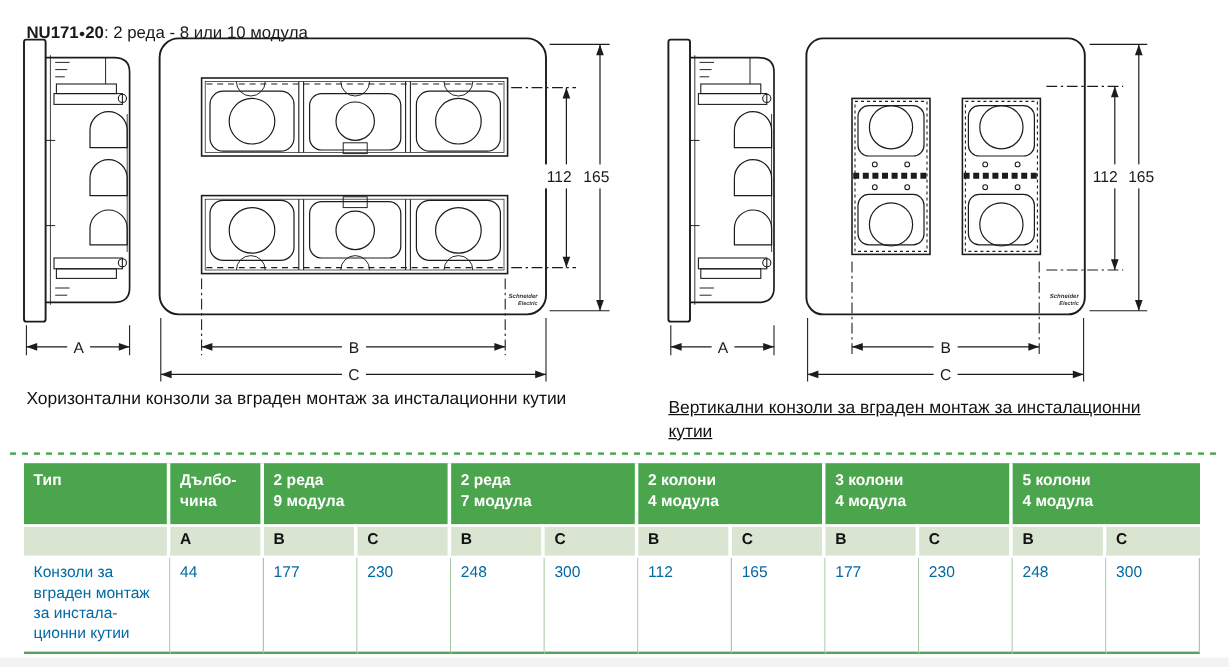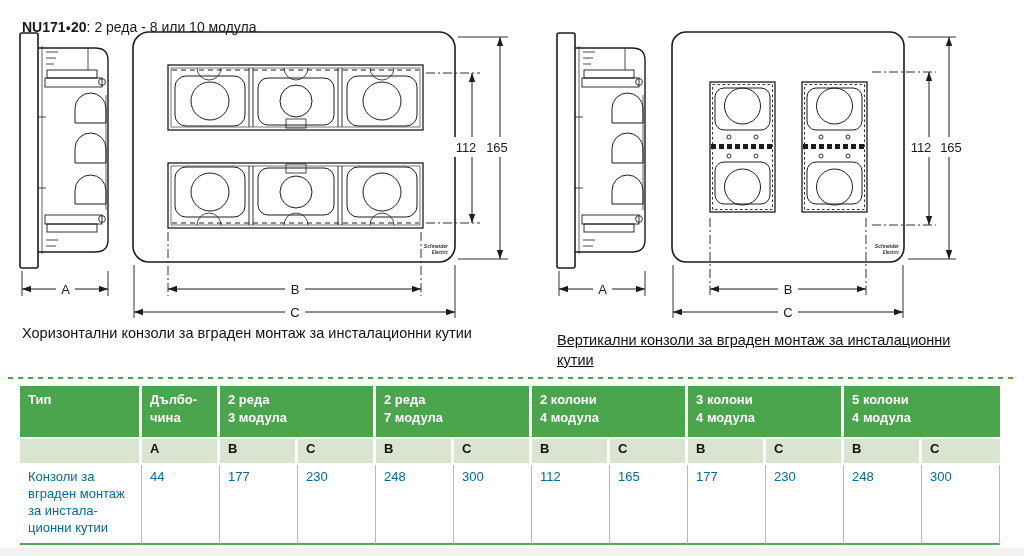--- a/index.html
+++ b/index.html
@@ -244,21 +244,21 @@
         <col style="width:78px">
         <col style="width:78px">
         <col style="width:78px">
     </colgroup>
     <tbody>
         <tr class="h1">
       <td>Тип</td>
       <td>Дълбо-чина</td>
       <td colspan="2">
         <div>2 реда</div>
-        <div>3 модула</div>
+        <div>9 модула</div>
           </td>
       <td colspan="2">
         <div>2 реда</div>
         <div>7 модула</div>
           </td>
       <td colspan="2">
         <div>2 колони</div>
         <div>4 модула</div>
           </td>
       <td colspan="2">

